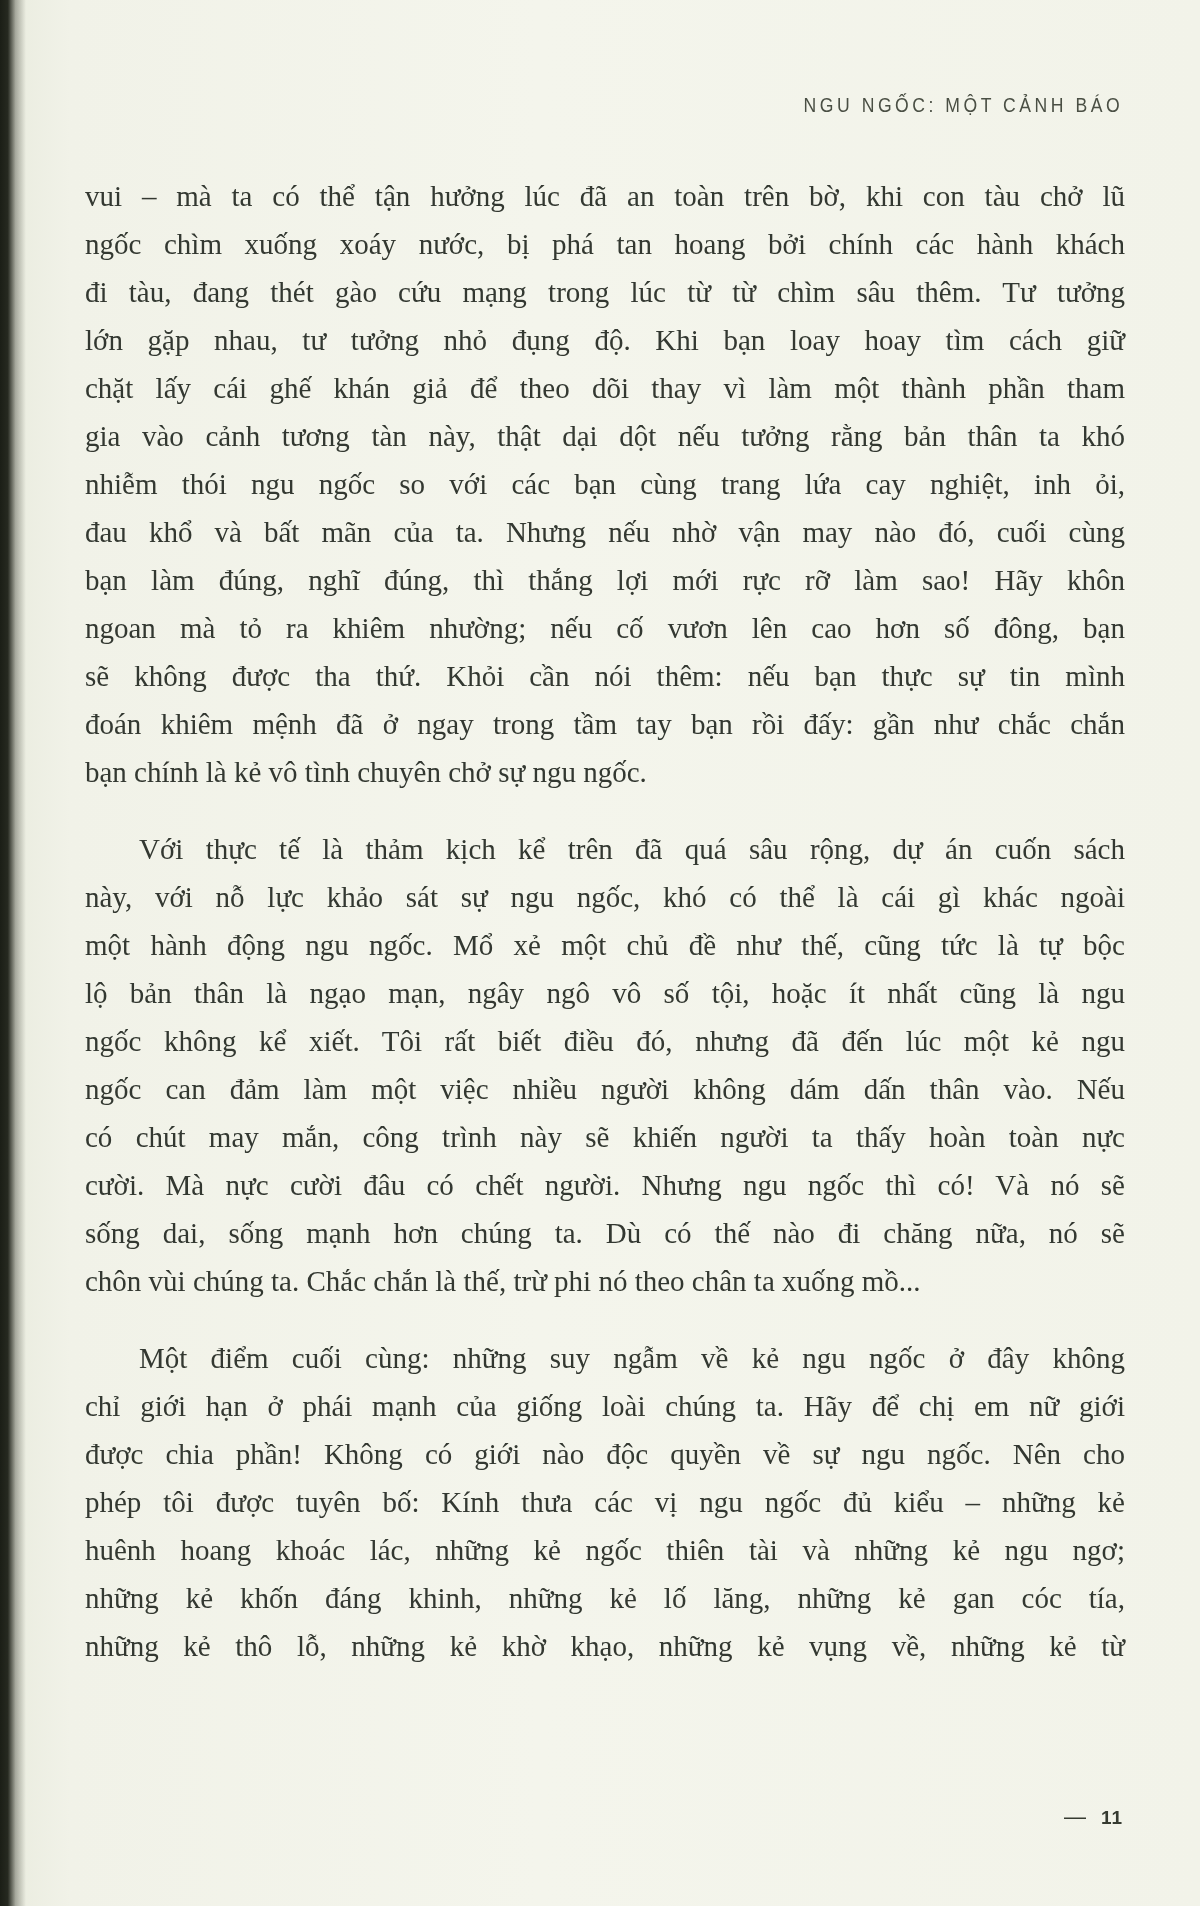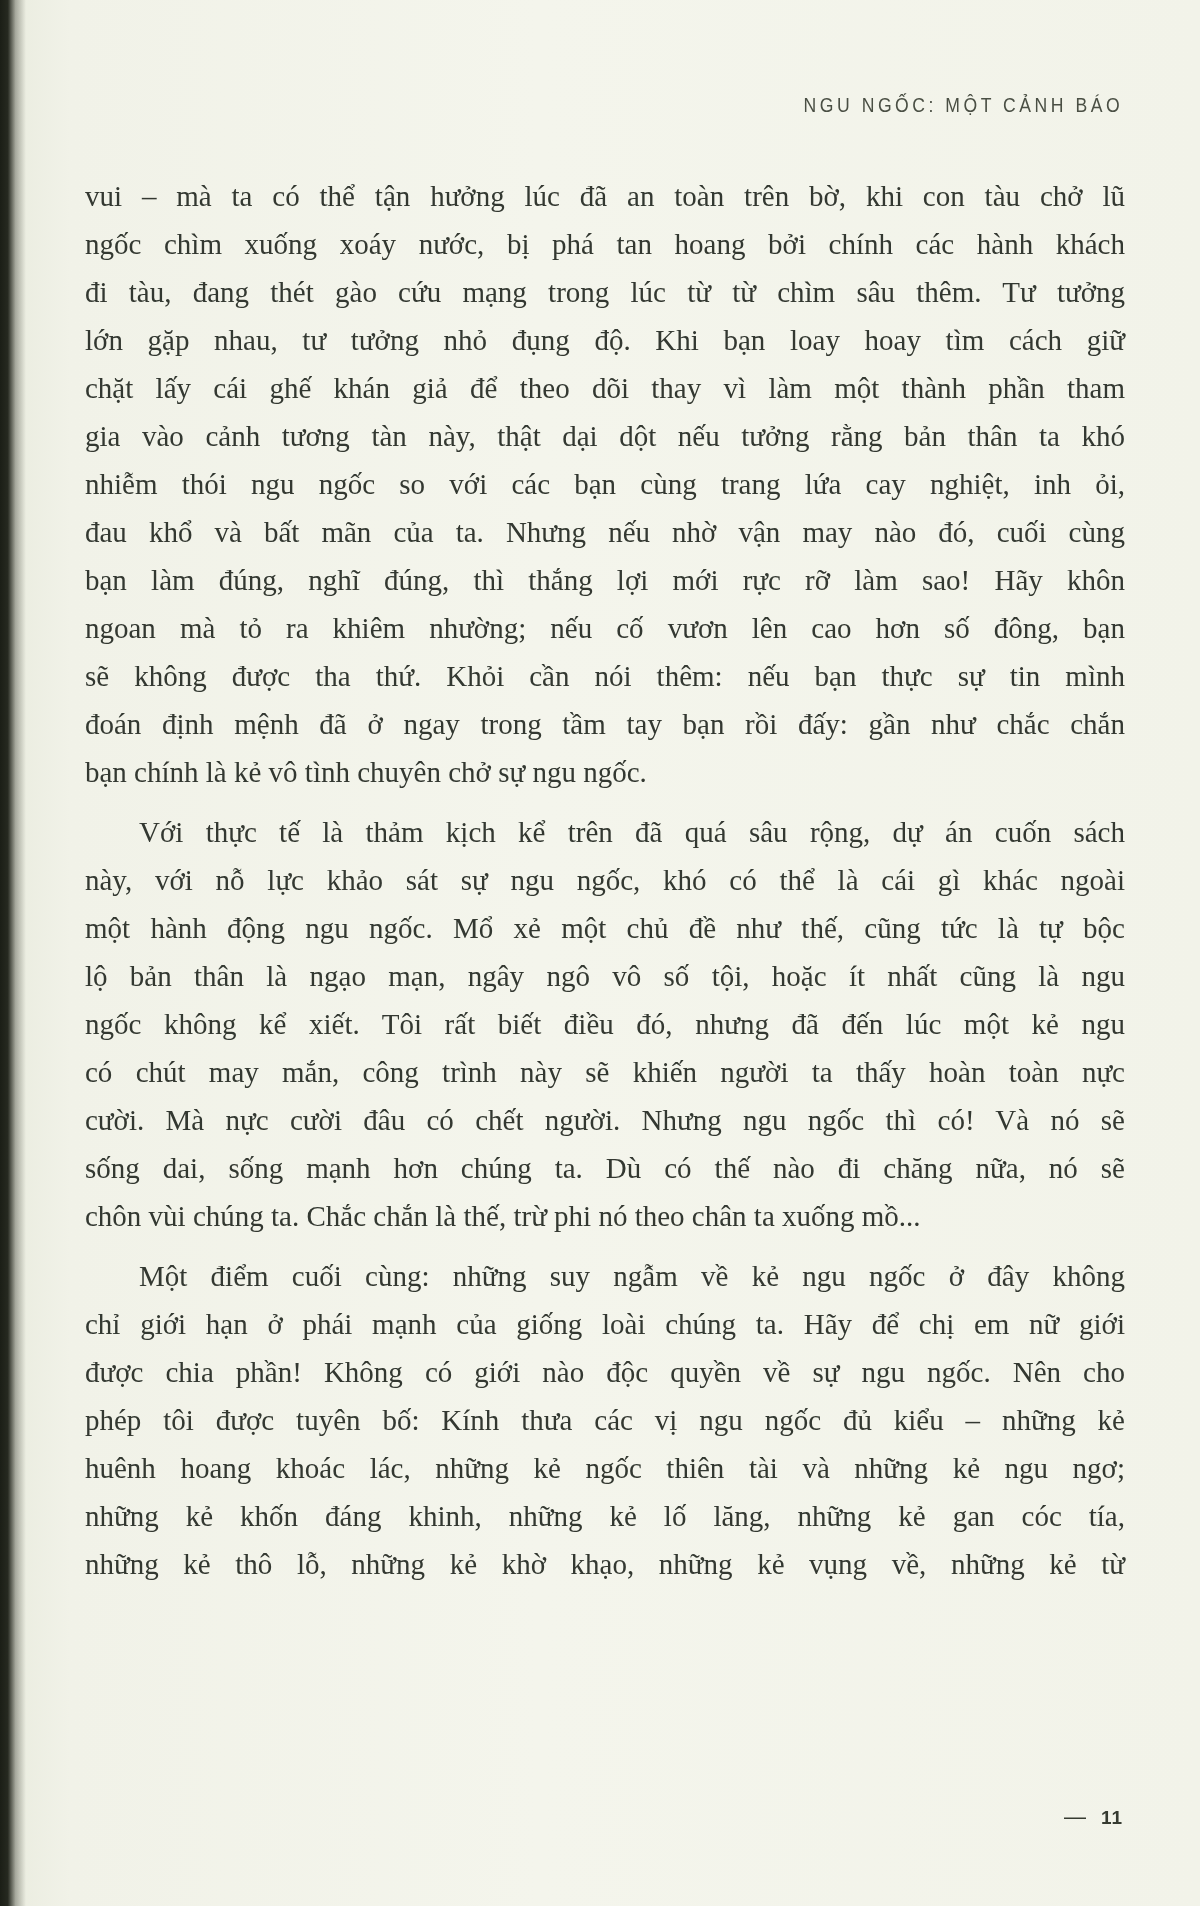--- a/index.html
+++ b/index.html
@@ -36,21 +36,21 @@
   }
   .body-text {
     position: absolute;
     top: 172px;
     left: 85px;
     width: 1040px;
     font-size: 29px;
     line-height: 48px;
     color: #333831;
   }
-  .para + .para { margin-top: 12px; }
+  .para + .para { margin-top: 29px; }
   .line {
     text-align: justify;
     text-align-last: justify;
     white-space: normal;
   }
   .line.para-end { text-align-last: left; }
   .line.indent { text-indent: 54px; }
   .footer {
     position: absolute;
     top: 1806px;
@@ -85,29 +85,30 @@
         <div class="line">ngốc chìm xuống xoáy nước, bị phá tan hoang bởi chính các hành khách</div>
         <div class="line">đi tàu, đang thét gào cứu mạng trong lúc từ từ chìm sâu thêm. Tư tưởng</div>
         <div class="line">lớn gặp nhau, tư tưởng nhỏ đụng độ. Khi bạn loay hoay tìm cách giữ</div>
         <div class="line">chặt lấy cái ghế khán giả để theo dõi thay vì làm một thành phần tham</div>
         <div class="line">gia vào cảnh tương tàn này, thật dại dột nếu tưởng rằng bản thân ta khó</div>
         <div class="line">nhiễm thói ngu ngốc so với các bạn cùng trang lứa cay nghiệt, inh ỏi,</div>
         <div class="line">đau khổ và bất mãn của ta. Nhưng nếu nhờ vận may nào đó, cuối cùng</div>
         <div class="line">bạn làm đúng, nghĩ đúng, thì thắng lợi mới rực rỡ làm sao! Hãy khôn</div>
         <div class="line">ngoan mà tỏ ra khiêm nhường; nếu cố vươn lên cao hơn số đông, bạn</div>
         <div class="line">sẽ không được tha thứ. Khỏi cần nói thêm: nếu bạn thực sự tin mình</div>
-        <div class="line">đoán định mệnh đã ở ngay trong tầm tay bạn rồi đấy: gần như chắc chắn</div>
+        <div class="line">đoán khiêm mệnh đã ở ngay trong tầm tay bạn rồi đấy: gần như chắc chắn</div>
         <div class="line para-end">bạn chính là kẻ vô tình chuyên chở sự ngu ngốc.</div>
       </div>
       <div class="para">
         <div class="line indent">Với thực tế là thảm kịch kể trên đã quá sâu rộng, dự án cuốn sách</div>
         <div class="line">này, với nỗ lực khảo sát sự ngu ngốc, khó có thể là cái gì khác ngoài</div>
         <div class="line">một hành động ngu ngốc. Mổ xẻ một chủ đề như thế, cũng tức là tự bộc</div>
         <div class="line">lộ bản thân là ngạo mạn, ngây ngô vô số tội, hoặc ít nhất cũng là ngu</div>
         <div class="line">ngốc không kể xiết. Tôi rất biết điều đó, nhưng đã đến lúc một kẻ ngu</div>
+        <div class="line">ngốc can đảm làm một việc nhiều người không dám dấn thân vào. Nếu</div>
         <div class="line">có chút may mắn, công trình này sẽ khiến người ta thấy hoàn toàn nực</div>
         <div class="line">cười. Mà nực cười đâu có chết người. Nhưng ngu ngốc thì có! Và nó sẽ</div>
         <div class="line">sống dai, sống mạnh hơn chúng ta. Dù có thế nào đi chăng nữa, nó sẽ</div>
         <div class="line para-end">chôn vùi chúng ta. Chắc chắn là thế, trừ phi nó theo chân ta xuống mồ...</div>
       </div>
       <div class="para">
         <div class="line indent">Một điểm cuối cùng: những suy ngẫm về kẻ ngu ngốc ở đây không</div>
         <div class="line">chỉ giới hạn ở phái mạnh của giống loài chúng ta. Hãy để chị em nữ giới</div>
         <div class="line">được chia phần! Không có giới nào độc quyền về sự ngu ngốc. Nên cho</div>
         <div class="line">phép tôi được tuyên bố: Kính thưa các vị ngu ngốc đủ kiểu – những kẻ</div>

